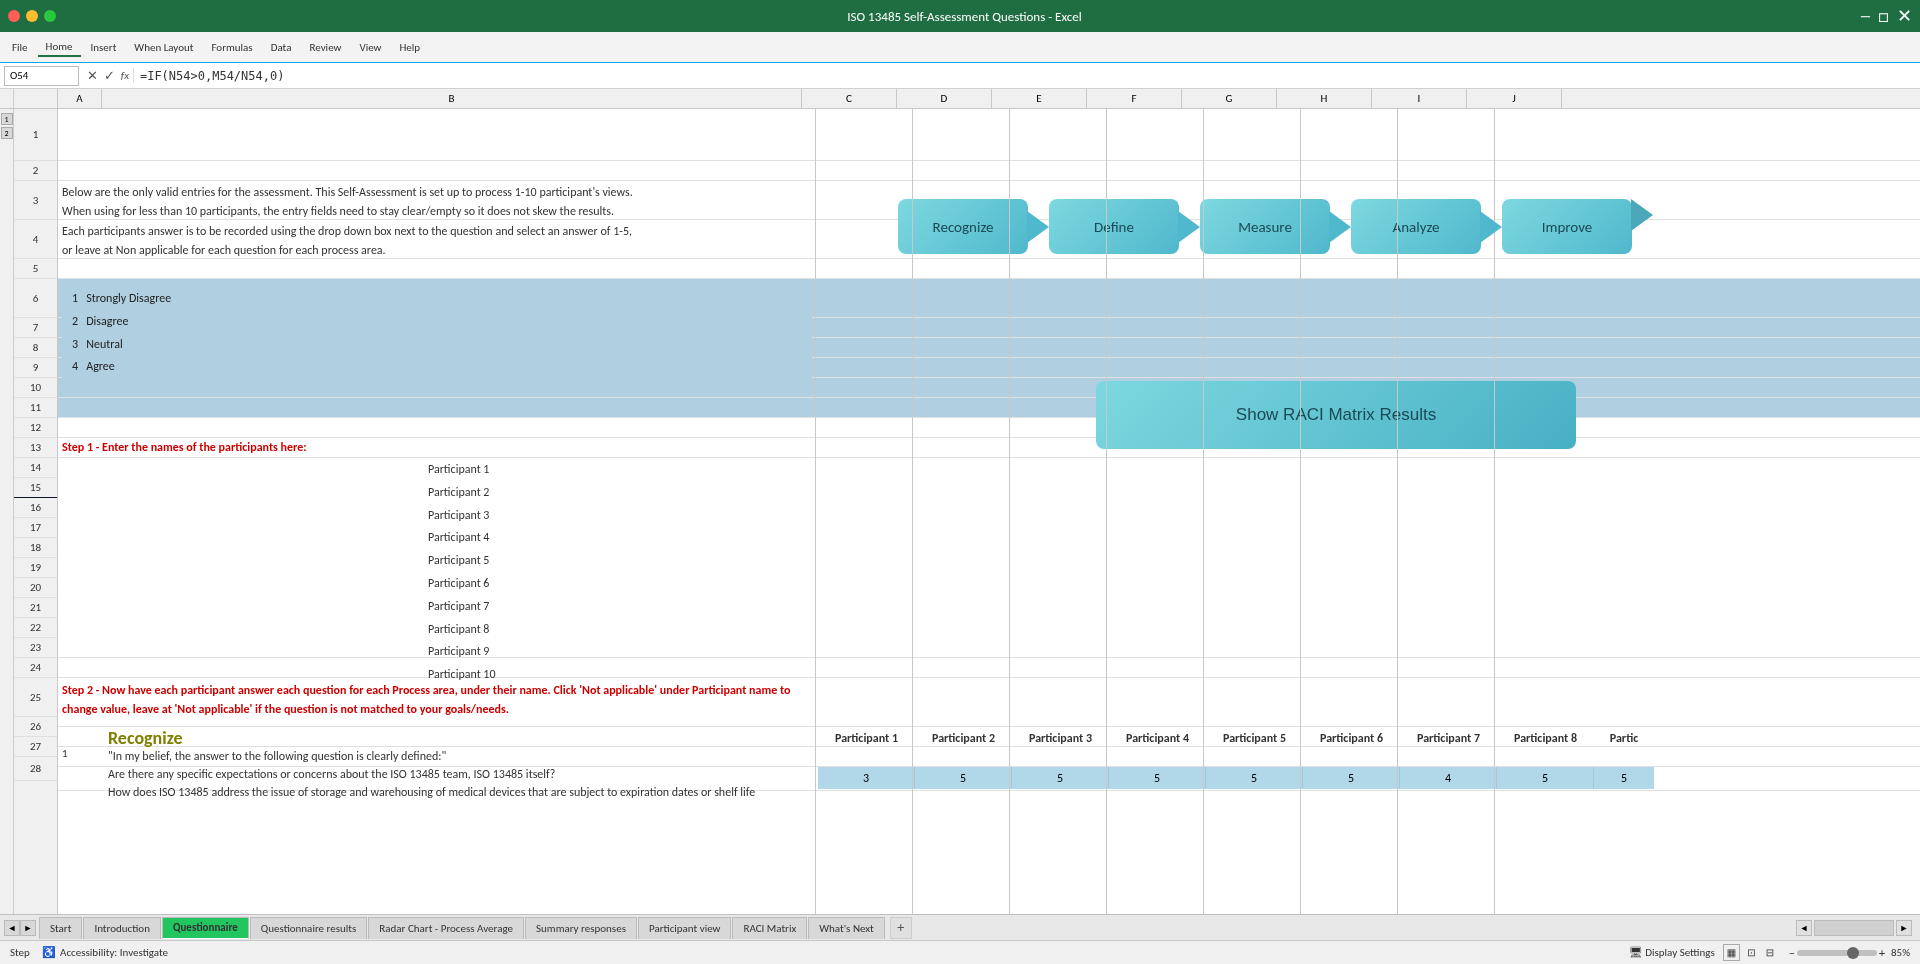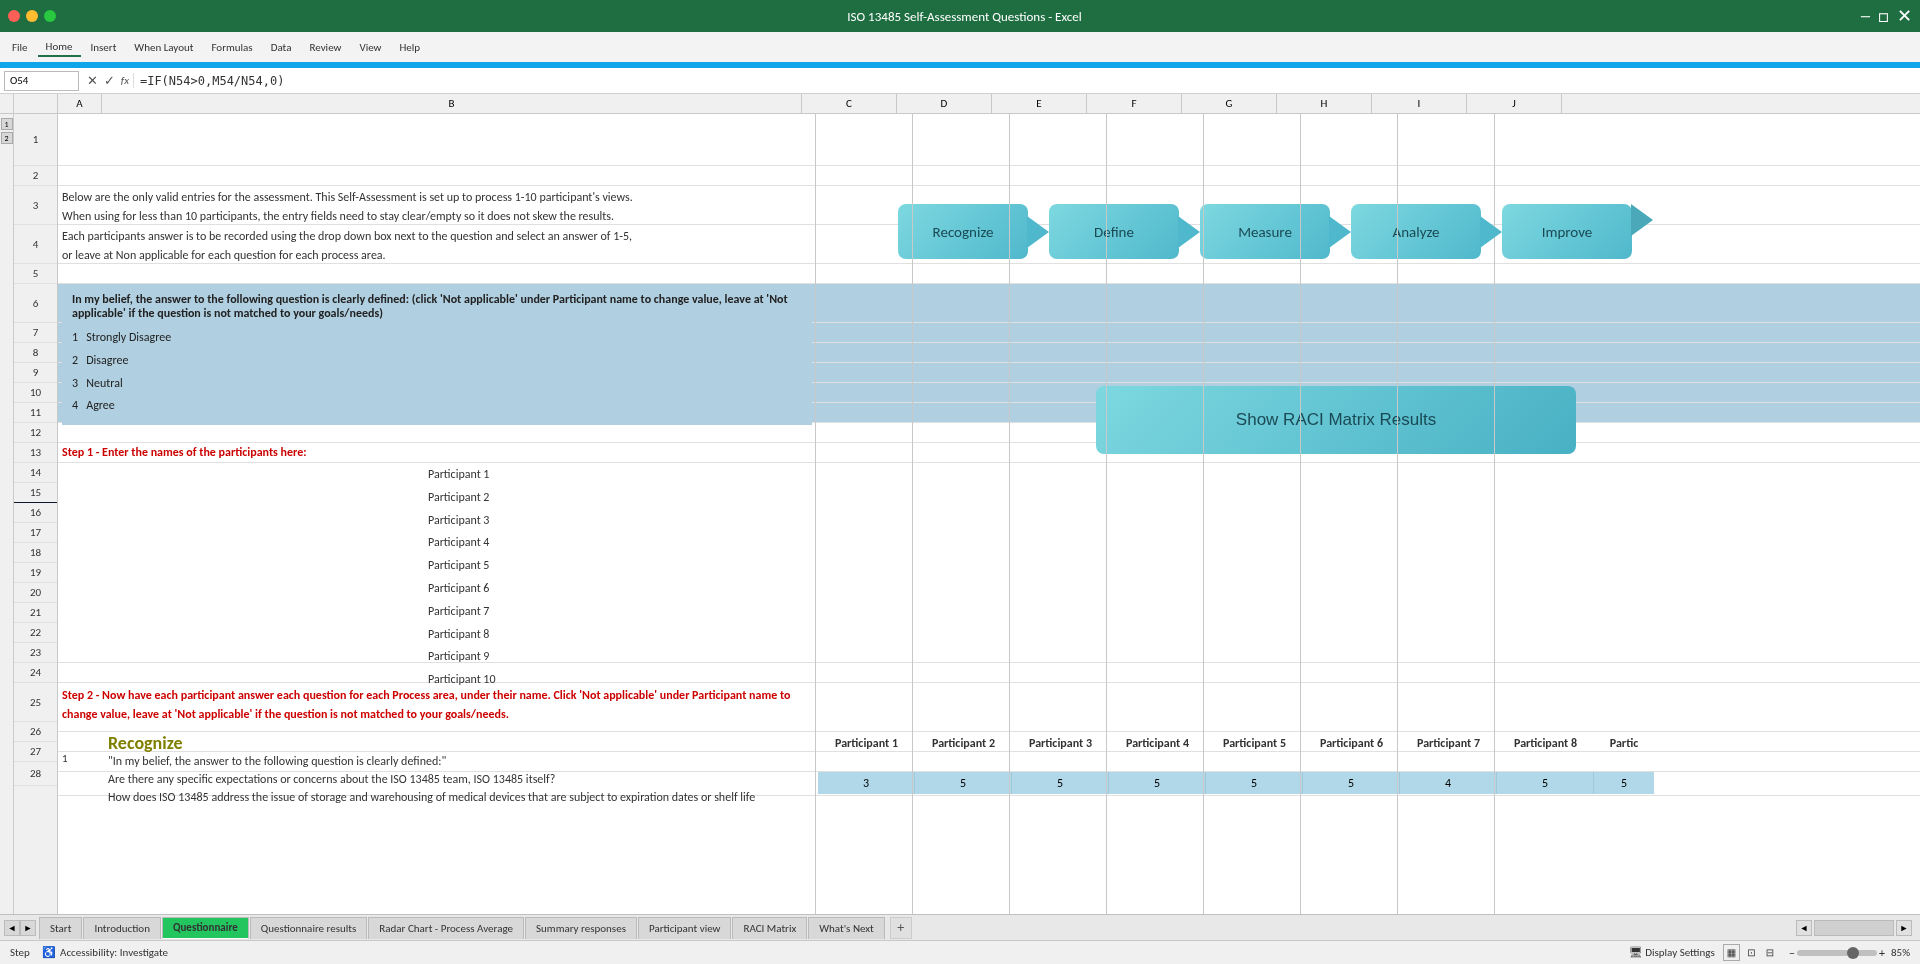--- a/index.html
+++ b/index.html
@@ -24,21 +24,21 @@
       <div style="width:12px;height:12px;background:#28c840;border-radius:50%;"></div>
     </div>
     <div style="flex:1;text-align:center;font-size:13px;">ISO 13485 Self-Assessment Questions - Excel</div>
     <div style="display:flex;gap:8px;font-size:18px;">
       <span>─</span>
       <span>□</span>
       <span>✕</span>
     </div>
   </div>
 
-  <div style="height:22px;background:#f3f3f3;border-bottom:6px solid #0ea5e9;display:flex;align-items:center;padding:15px 4px;font-size:11px;gap:2px;">
+  <div style="height:22px;background:#f3f3f3;border-bottom:1px solid #0ea5e9;display:flex;align-items:center;padding:15px 4px;font-size:11px;gap:2px;">
     <span style="padding:2px 8px;cursor:pointer;color:#333;">File</span>
     <span style="padding:2px 8px;cursor:pointer;color:#333;border-bottom:2px solid #217346;">Home</span>
     <span style="padding:2px 8px;cursor:pointer;color:#333;">Insert</span>
     <span style="padding:2px 8px;cursor:pointer;color:#333;">When Layout</span>
     <span style="padding:2px 8px;cursor:pointer;color:#333;">Formulas</span>
     <span style="padding:2px 8px;cursor:pointer;color:#333;">Data</span>
     <span style="padding:2px 8px;cursor:pointer;color:#333;">Review</span>
     <span style="padding:2px 8px;cursor:pointer;color:#333;">View</span>
     <span style="padding:2px 8px;cursor:pointer;color:#333;">Help</span>
   </div>
@@ -153,21 +153,20 @@
       <div style="position:absolute;top:74px;left:4px;width:750px;font-size:12px;color:#333;line-height:1.6;">
         <div>Below are the only valid entries for the assessment. This Self-Assessment is set up to process 1-10 participant's views.</div>
         <div>When using for less than 10 participants, the entry fields need to stay clear/empty so it does not skew the results.</div>
       </div>
       <div style="position:absolute;top:113px;left:4px;width:750px;font-size:12px;color:#333;line-height:1.6;">
         <div>Each participants answer is to be recorded using the drop down box next to the question and select an answer of 1-5,</div>
         <div>or leave at Non applicable for each question for each process area.</div>
       </div>
 
       <div style="position:absolute;top:170px;left:4px;width:750px;background:#b0cfe0;padding:8px 10px;">
-        <div style="font-weight:bold;font-size:12px;color:#222;margin-bottom:6px;">In my belief, the answer to the following question is clearly defined: (click 'Not applicable' under Participant name to change value, leave at 'Not applicable' if the question is not matched to your goals/needs)</div>
         <div style="font-size:12px;color:#222;">
           <div style="line-height:1.9;"><span>1</span>&nbsp;&nbsp;&nbsp;<span>Strongly Disagree</span></div>
           <div style="line-height:1.9;"><span>2</span>&nbsp;&nbsp;&nbsp;<span>Disagree</span></div>
           <div style="line-height:1.9;"><span>3</span>&nbsp;&nbsp;&nbsp;<span>Neutral</span></div>
           <div style="line-height:1.9;"><span>4</span>&nbsp;&nbsp;&nbsp;<span>Agree</span></div>
         </div>
       </div>
 
       <div style="position:absolute;top:331px;left:4px;color:#cc0000;font-weight:bold;font-size:12px;">Step 1 - Enter the names of the participants here:</div>
 

